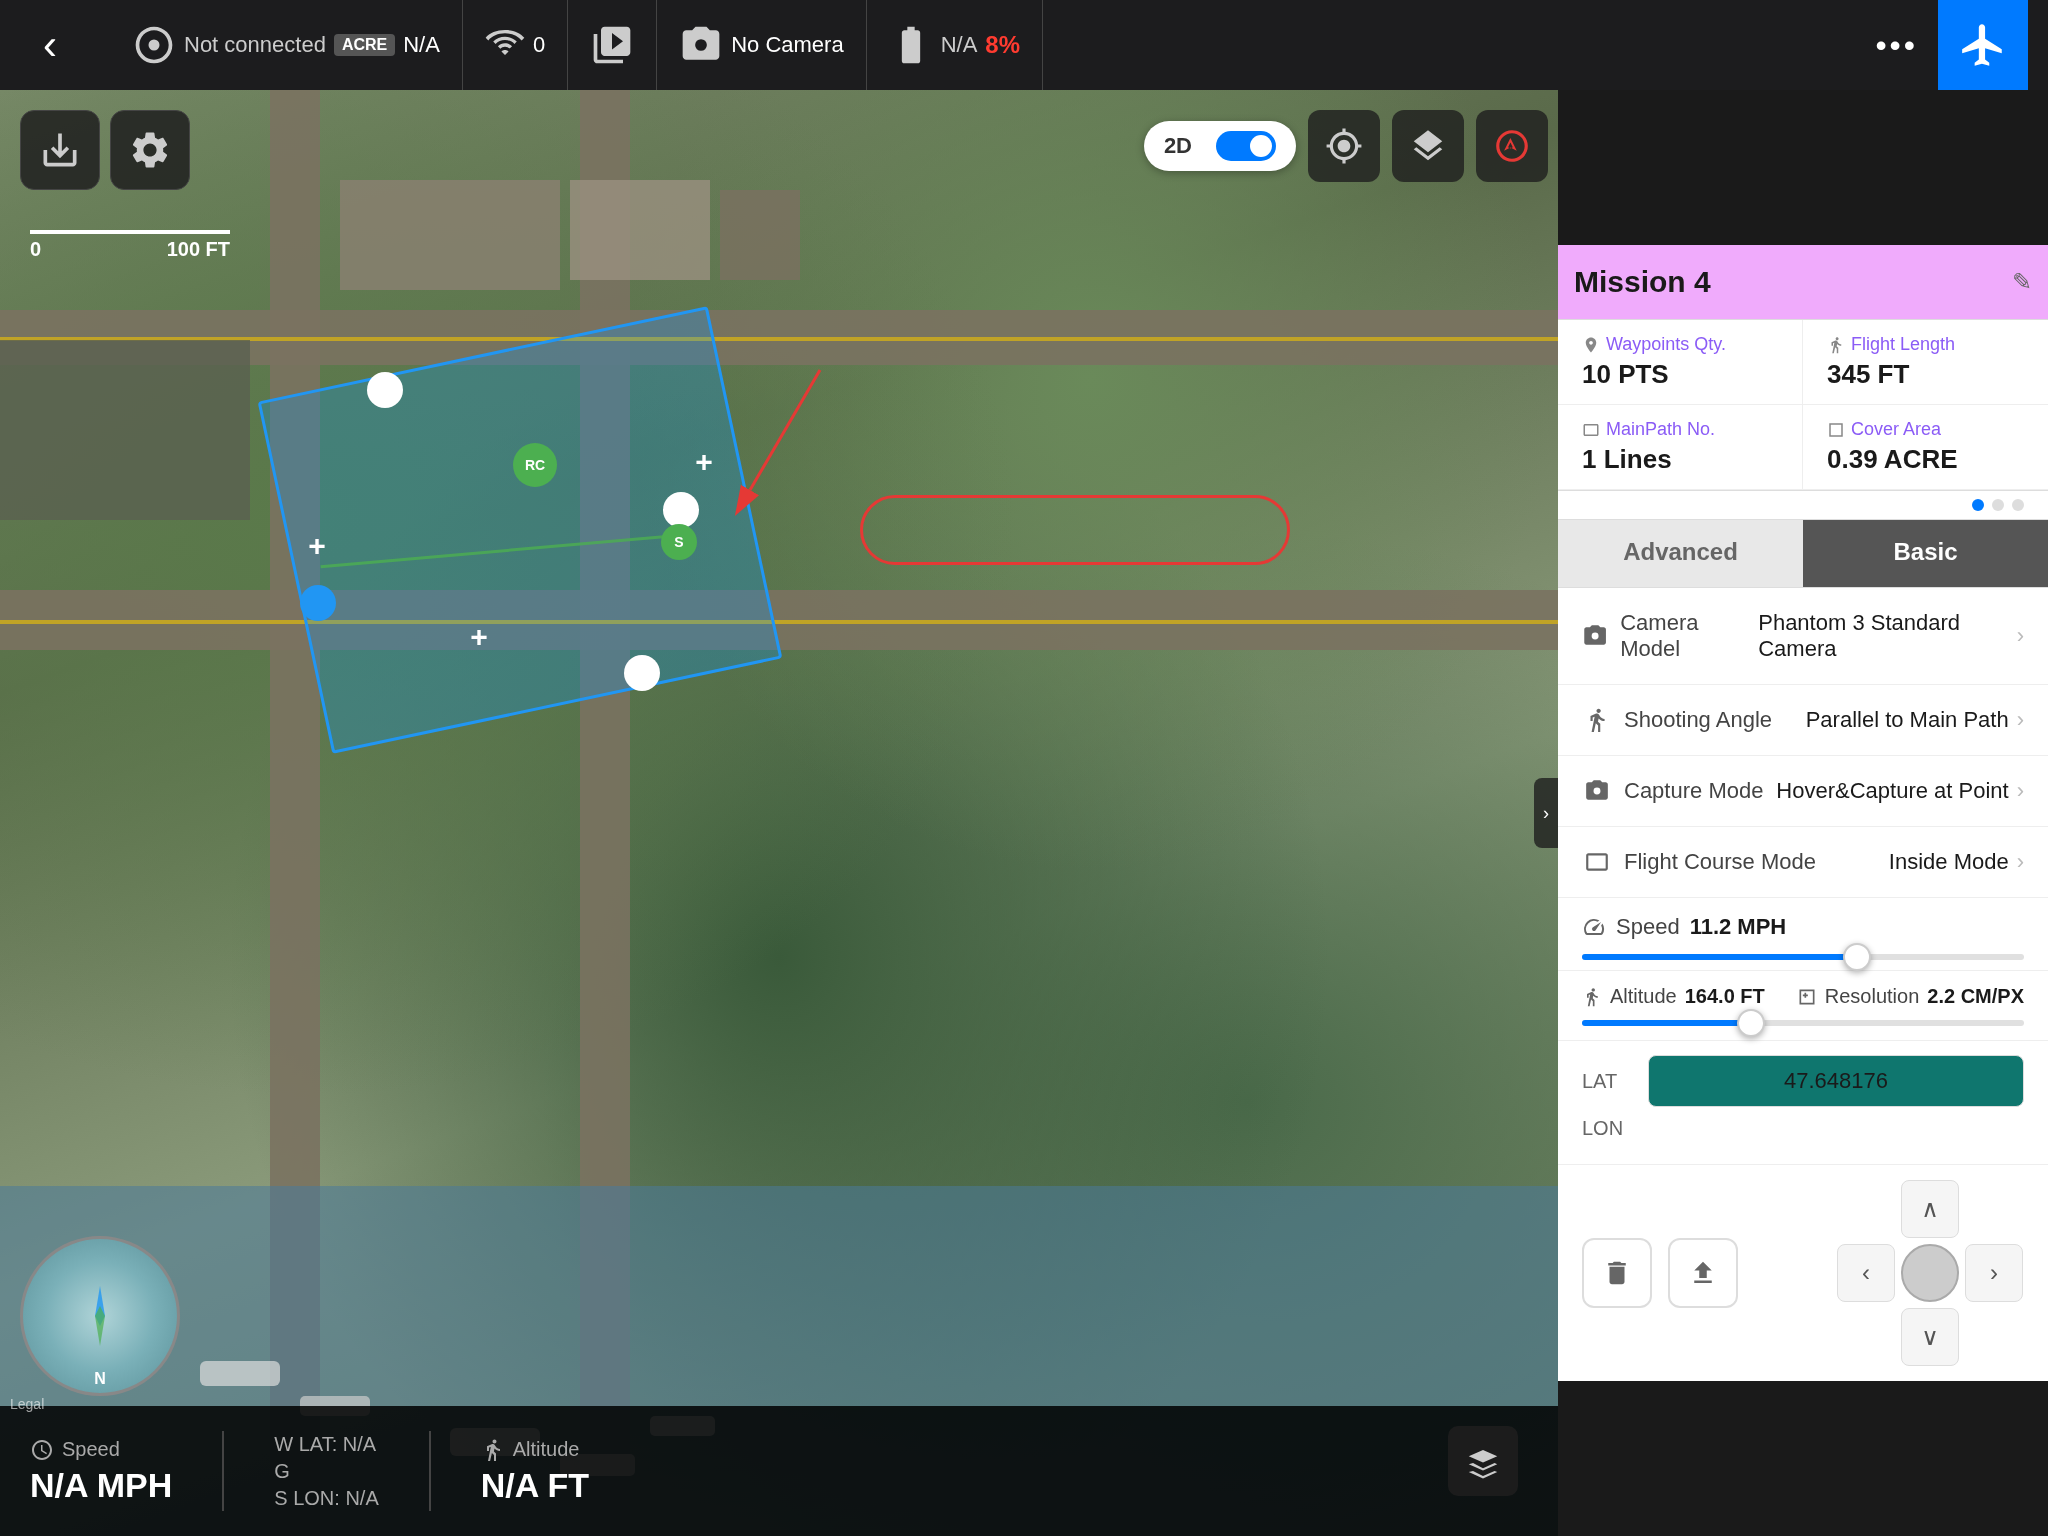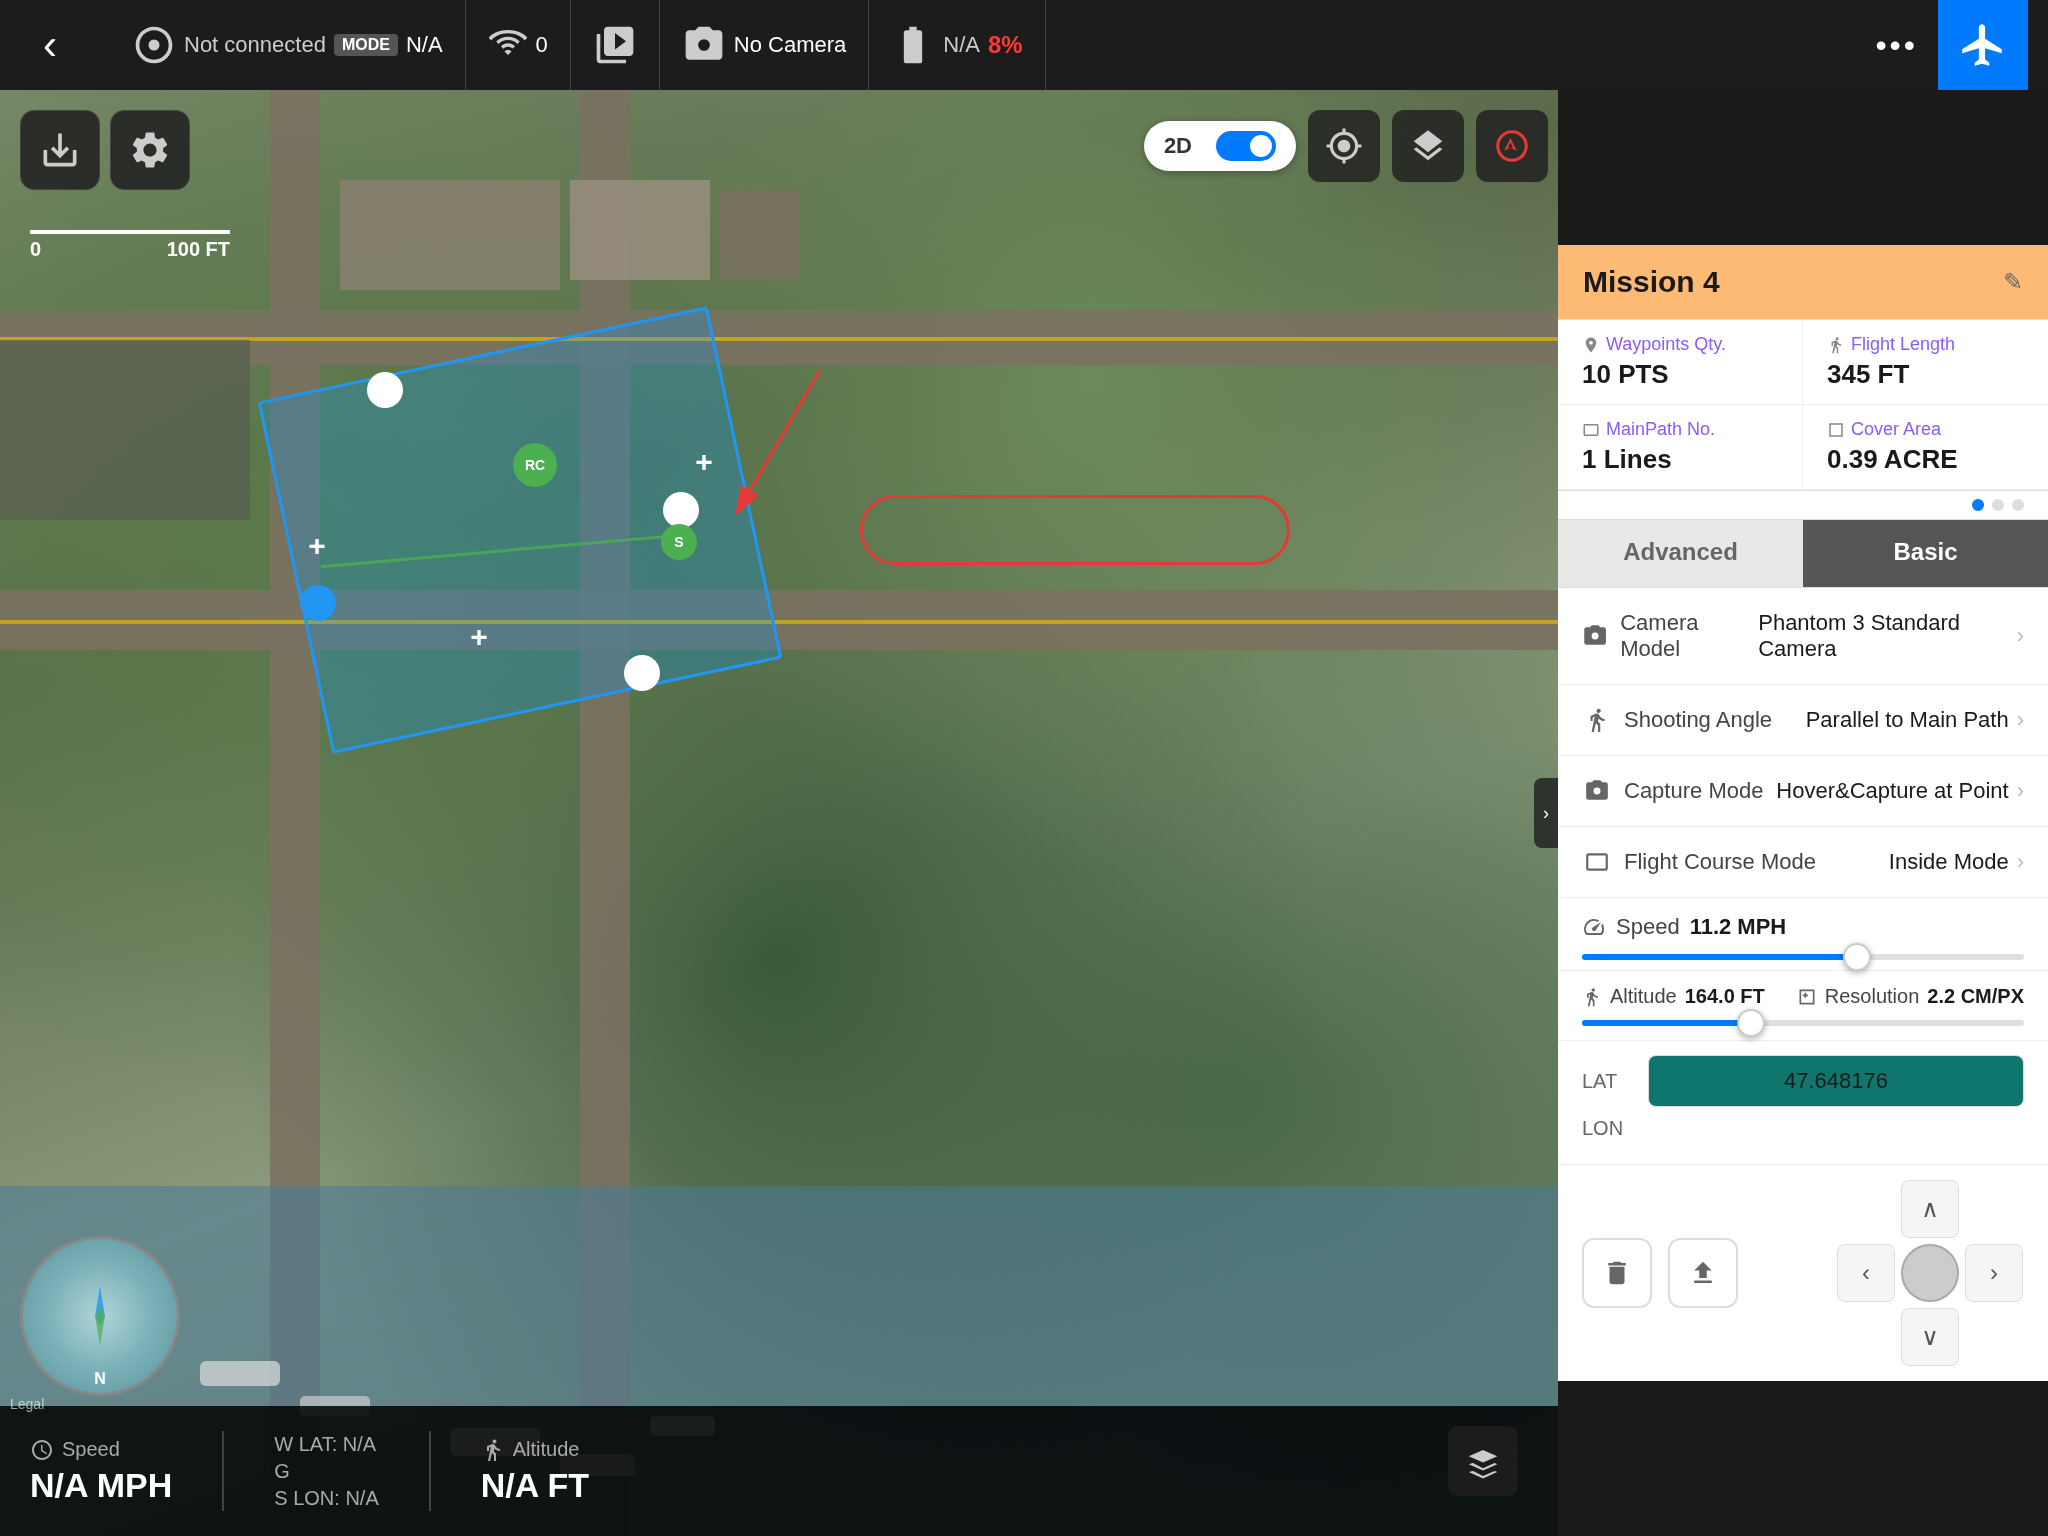--- a/index.html
+++ b/index.html
@@ -187,21 +187,21 @@
       width: 22px; height: 22px; background: #fff; border-radius: 50%;
     }
     .map-icon-btn {
       width: 72px; height: 72px; background: rgba(30,30,30,0.8);
       border-radius: 12px; display: flex; align-items: center;
       justify-content: center; cursor: pointer;
     }
 
     
     .panel-header {
-      background: #fdba74; padding: 20px 25px;
+      background: #f0abfc; padding: 20px 16px;
       display: flex; align-items: center; justify-content: space-between;
       border-bottom: 1px solid #ddd;
     }
     .panel-title { font-size: 30px; font-weight: 700; color: #1a1a1a; }
     .panel-edit-icon { font-size: 24px; color: #666; cursor: pointer; }
 
     
     .panel-stats {
       background: #fff; display: grid; grid-template-columns: 1fr 1fr;
       border-bottom: 1px solid #ddd;
@@ -346,21 +346,21 @@
 
 <div class="top-bar">
   <div class="top-bar-back">‹</div>
 
   <div class="top-bar-item">
     <svg width="44" height="44" viewBox="0 0 24 24" fill="#ccc">
       <path d="M12 2C6.48 2 2 6.48 2 12s4.48 10 10 10 10-4.48 10-10S17.52 2 12 2zm0 18c-4.41 0-8-3.59-8-8s3.59-8 8-8 8 3.59 8 8-3.59 8-8 8z"></path>
       <circle cx="12" cy="12" r="3"></circle>
     </svg>
     <span class="label">Not connected</span>
-    <span class="badge">MODE</span>
+    <span class="badge">ACRE</span>
     <span class="value">N/A</span>
   </div>
 
   <div class="top-bar-item">
     <svg width="40" height="40" viewBox="0 0 24 24" fill="#ccc">
       <path d="M12 3C7.05 3 2.6 4.78.4 7.7l1.6 1.6C4.1 6.66 7.86 5 12 5s7.9 1.66 9.99 4.3l1.6-1.6C21.4 4.78 16.95 3 12 3zM12 7c-2.76 0-5.26 1.12-7.07 2.93l1.41 1.41C7.68 9.86 9.74 9 12 9s4.32.86 5.66 2.34l1.41-1.41C17.26 8.12 14.76 7 12 7zm0 4c-1.66 0-3.16.67-4.24 1.76l1.42 1.42C9.86 13.45 10.86 13 12 13s2.14.45 2.83 1.17l1.42-1.42C15.16 11.67 13.66 11 12 11zm0 4c-.83 0-1.58.34-2.12.88L12 18l2.12-2.12C13.58 15.34 12.83 15 12 15z"></path>
     </svg>
     <span class="value">0</span>
   </div>
 

